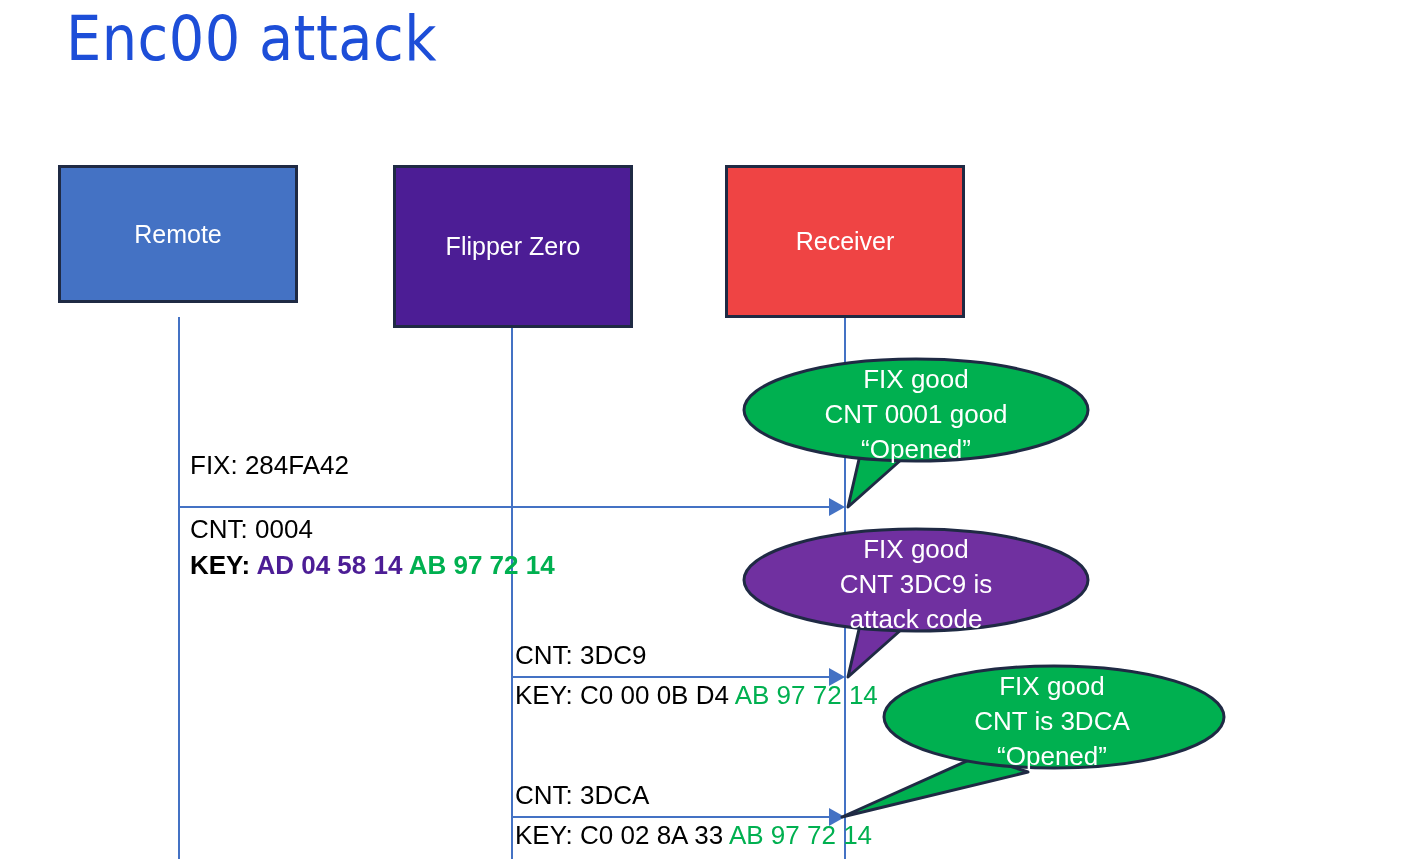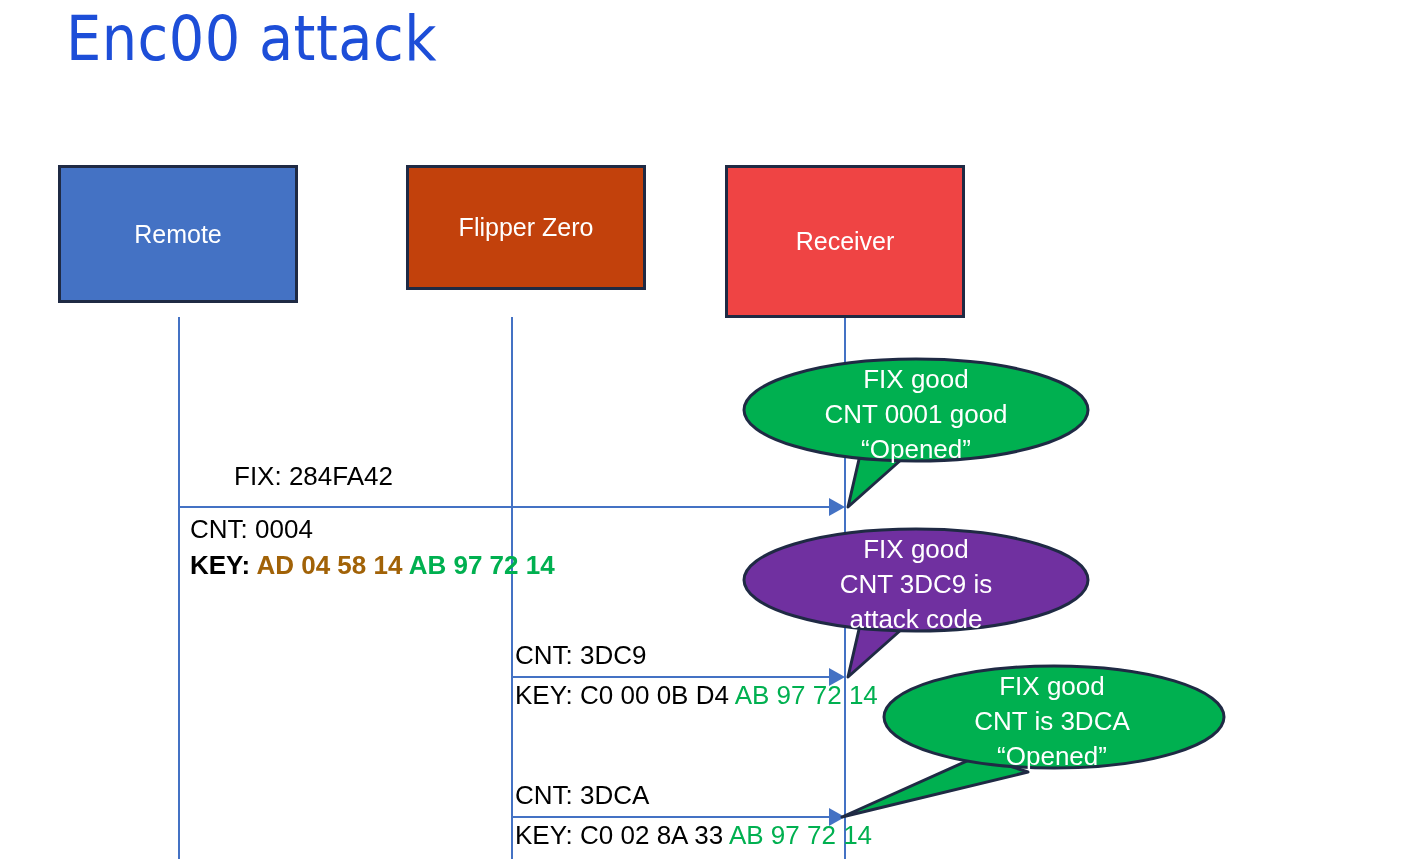--- a/index.html
+++ b/index.html
@@ -67,21 +67,21 @@
   }
 
   
   .msg-text {
     position: absolute;
     font-size: 26px;
     color: #000000;
     white-space: nowrap;
     line-height: 1.15;
   }
-  .hex-red   { color: #a16207; }
+  .hex-red   { color: #4c1d95; }
   .hex-green { color: #00B050; }
   .bold      { font-weight: bold; }
 
   
   .callout {
     position: absolute;
   }
   .callout svg { display: block; overflow: visible; }
   .callout-text {
     position: absolute;
@@ -103,29 +103,29 @@
   <div id="title">Enc00 attack</div>
 
   <div class="lifeline" style="left:178px; top:317px; height:542px;"></div>
   <div class="lifeline" style="left:511px; top:317px; height:542px;"></div>
   <div class="lifeline" style="left:844px; top:317px; height:542px;"></div>
 
   <div class="actor-box" style="left:58px; top:165px; width:240px; height:138px; background:#4472C4;">
     <span class="actor-label">Remote</span>
   </div>
 
-  <div class="actor-box" style="left:406px; top:165px; width:240px; height:125px; background:#c2410c;">
+  <div class="actor-box" style="left:393px; top:165px; width:240px; height:163px; background:#4c1d95;">
     <span class="actor-label">Flipper Zero</span>
   </div>
 
   <div class="actor-box" style="left:725px; top:165px; width:240px; height:153px; background:#ef4444;">
     <span class="actor-label">Receiver</span>
   </div>
 
-  <div class="msg-text" style="left:190px; top:462px;margin-left:44px;">
+  <div class="msg-text" style="left:190px; top:451px;">
     <span>FIX: 284FA42</span>
   </div>
   <div class="msg-line" style="left:178px; top:506px; width:660px;"></div>
   <div class="msg-head" style="left:829px; top:498px;"></div>
 
   <div class="msg-text" style="left:190px; top:515px;">
     <span>CNT: 0004</span>
   </div>
   <div class="msg-text bold" style="left:190px; top:551px;">
     <span>KEY: </span><span class="hex-red">AD 04 58 14</span><span> </span><span class="hex-green">AB 97 72 14</span>

